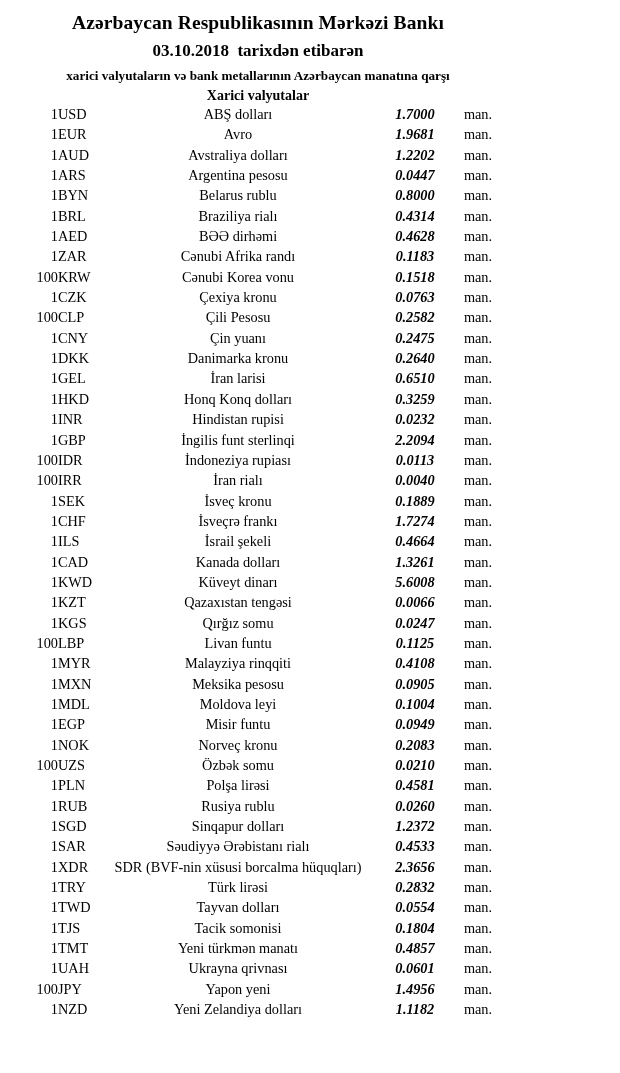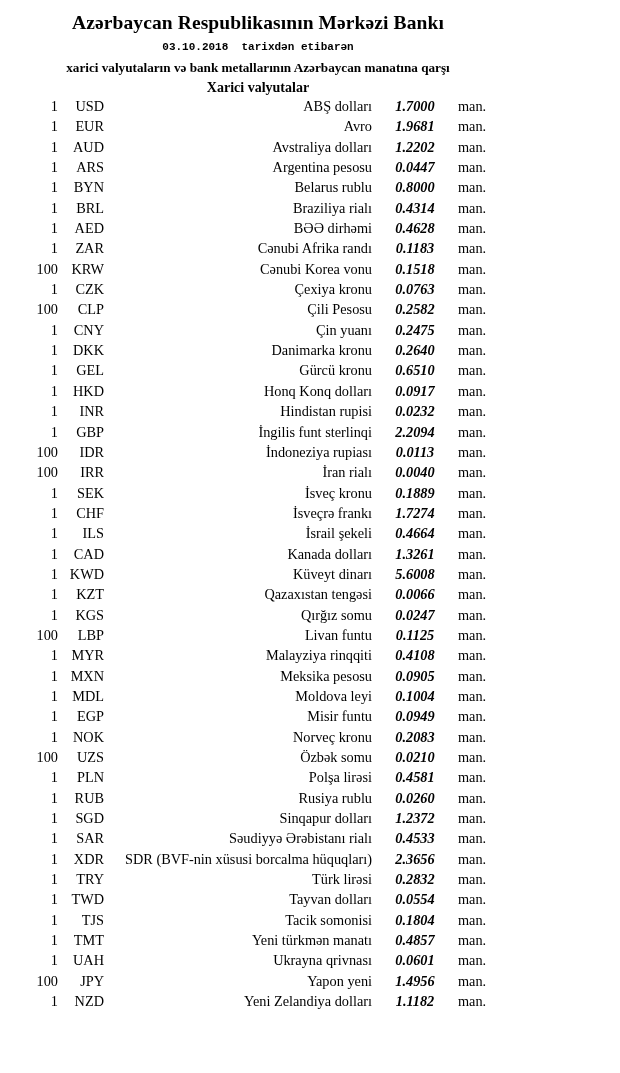--- a/index.html
+++ b/index.html
@@ -25,24 +25,23 @@
     text-align: center;
   }
   .bank-title {
     font-size: 19.5px;
     font-weight: bold;
     letter-spacing: 0.1px;
     margin-top: 4px;
     margin-bottom: 7px;
   }
   .date-line {
-    font-size: 11px;
+    font-size: 17px;
     font-weight: bold;
     margin-bottom: 7px;
-    font-family: Liberation Mono, monospace;
   }
   .date-line .date-val {
     font-weight: bold;
   }
   .subtitle {
     font-size: 13.2px;
     font-weight: bold;
   }
   .doc-type {
     font-size: 16.5px;
@@ -68,36 +67,36 @@
     white-space: nowrap;
   }
   td.qty {
     width: 40px;
     text-align: right;
     padding-right: 6px;
     font-family: "Liberation Serif", serif;
   }
   td.code {
     width: 46px;
-    text-align: right;
+    text-align: left;
     padding-right: 9px;
   }
   td.name {
-    text-align: right;
+    text-align: center;
   }
   td.rate {
     width: 86px;
     text-align: center;
     font-style: italic;
     font-weight: bold;
     padding-right: 9px;
   }
   td.unit {
     width: 40px;
-    text-align: left;
+    text-align: center;
   }
 </style>
 </head>
 <body>
 
 <div class="page">
 
   <div class="header">
     <div class="bank-title">Azərbaycan Respublikasının Mərkəzi Bankı</div>
     <div class="date-line">
@@ -198,29 +197,29 @@
         <tr>
           <td class="qty">1</td>
           <td class="code">DKK</td>
           <td class="name">Danimarka kronu</td>
           <td class="rate">0.2640</td>
           <td class="unit">man.</td>
         </tr>
         <tr>
           <td class="qty">1</td>
           <td class="code">GEL</td>
-          <td class="name">Gürcü kronu</td>
+          <td class="name">İran larisi</td>
           <td class="rate">0.6510</td>
           <td class="unit">man.</td>
         </tr>
         <tr>
           <td class="qty">1</td>
           <td class="code">HKD</td>
           <td class="name">Honq Konq dolları</td>
-          <td class="rate">0.0917</td>
+          <td class="rate">0.3259</td>
           <td class="unit">man.</td>
         </tr>
         <tr>
           <td class="qty">1</td>
           <td class="code">INR</td>
           <td class="name">Hindistan rupisi</td>
           <td class="rate">0.0232</td>
           <td class="unit">man.</td>
         </tr>
         <tr>

